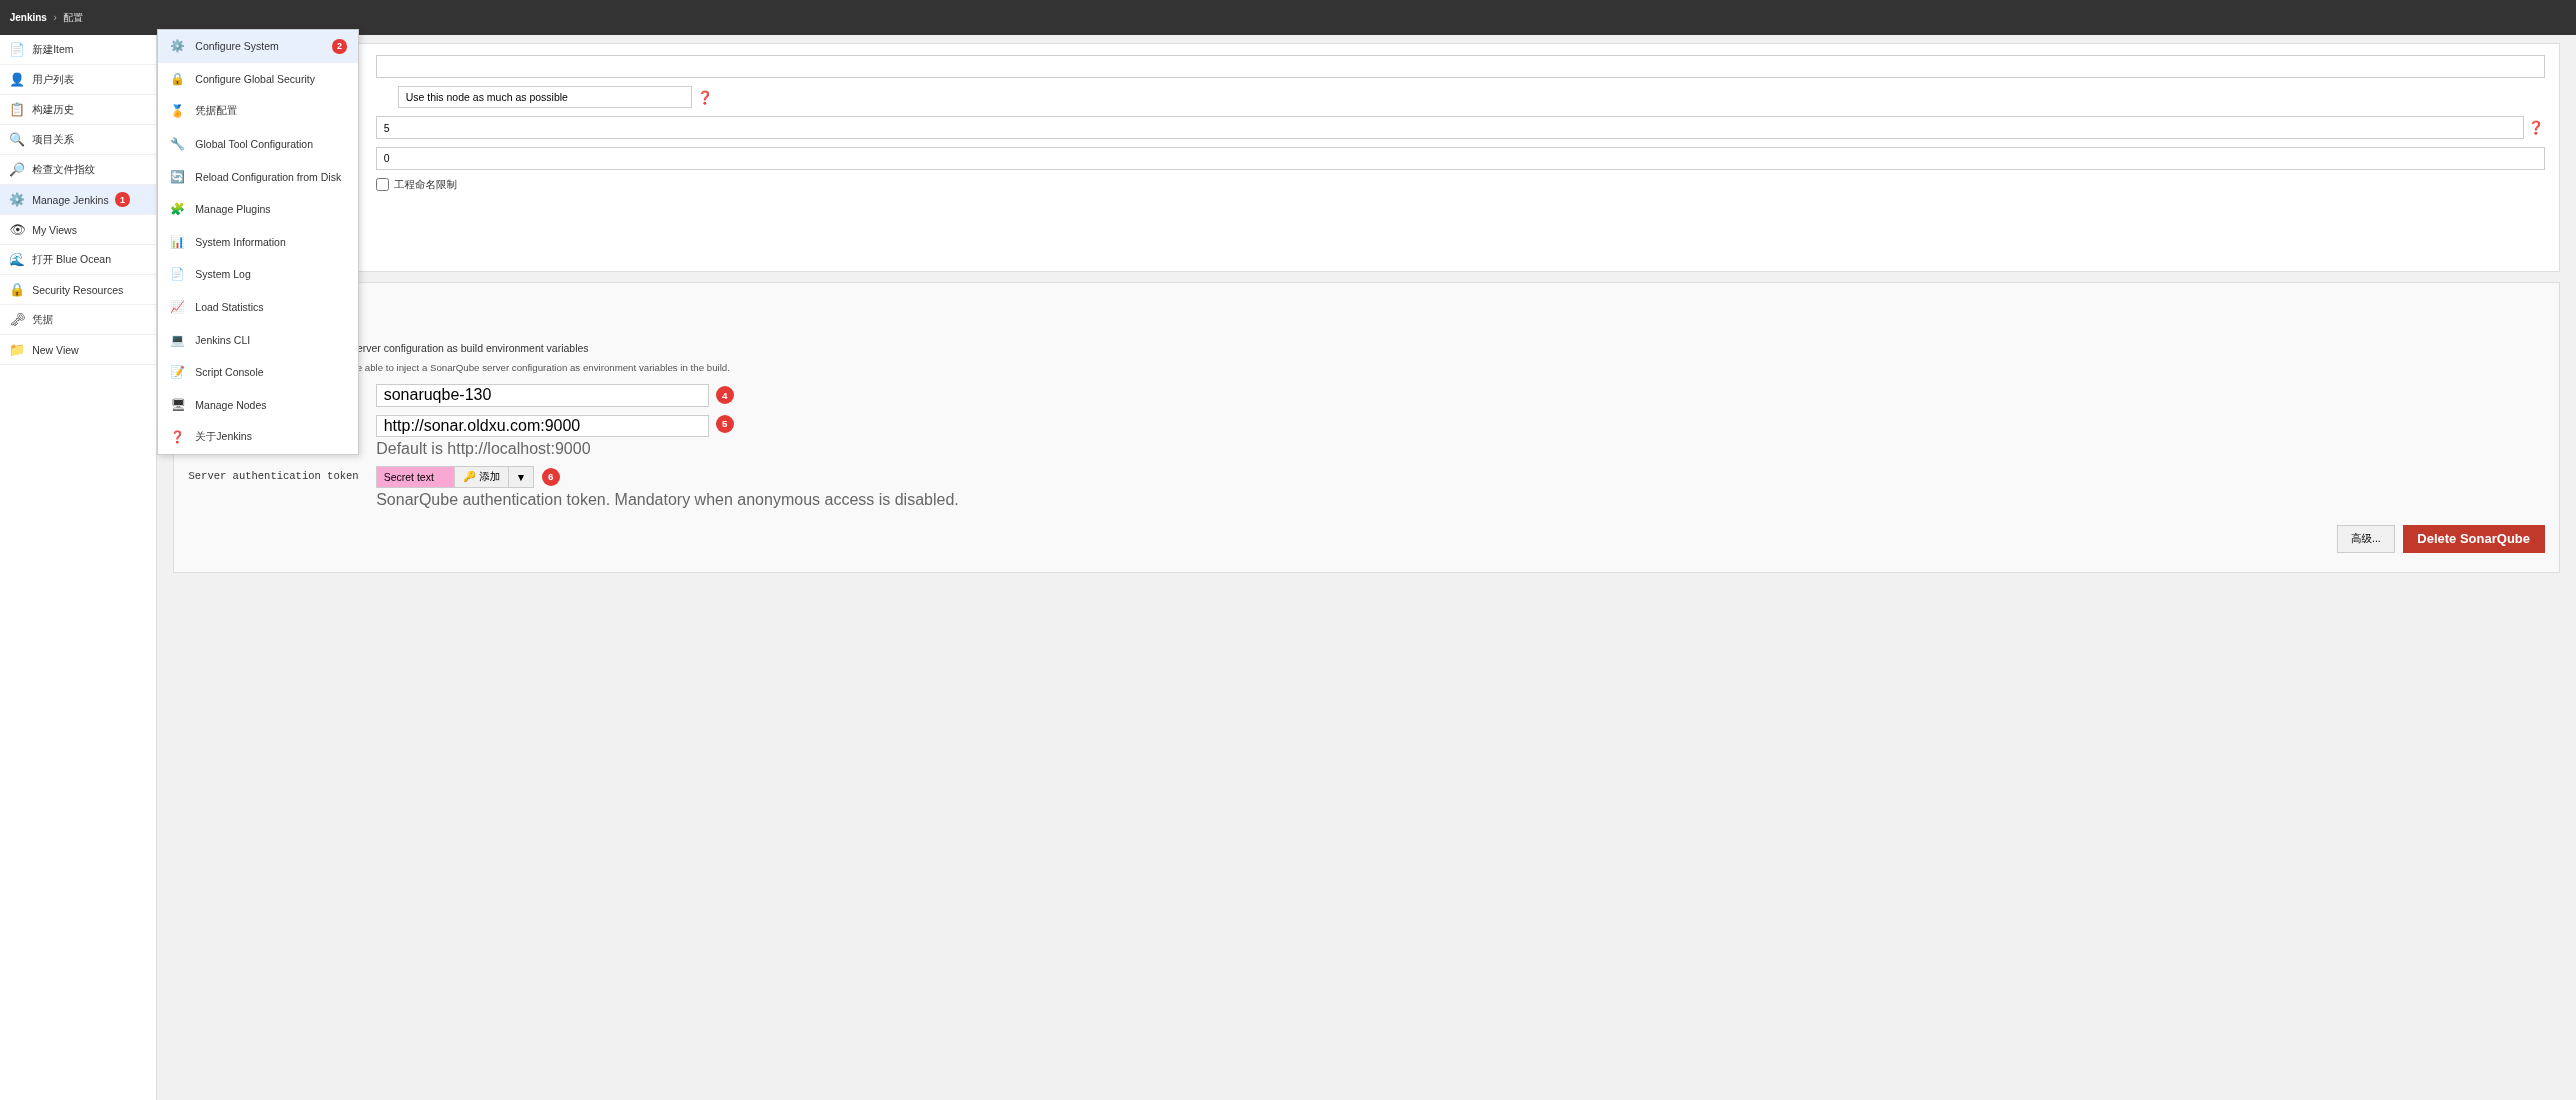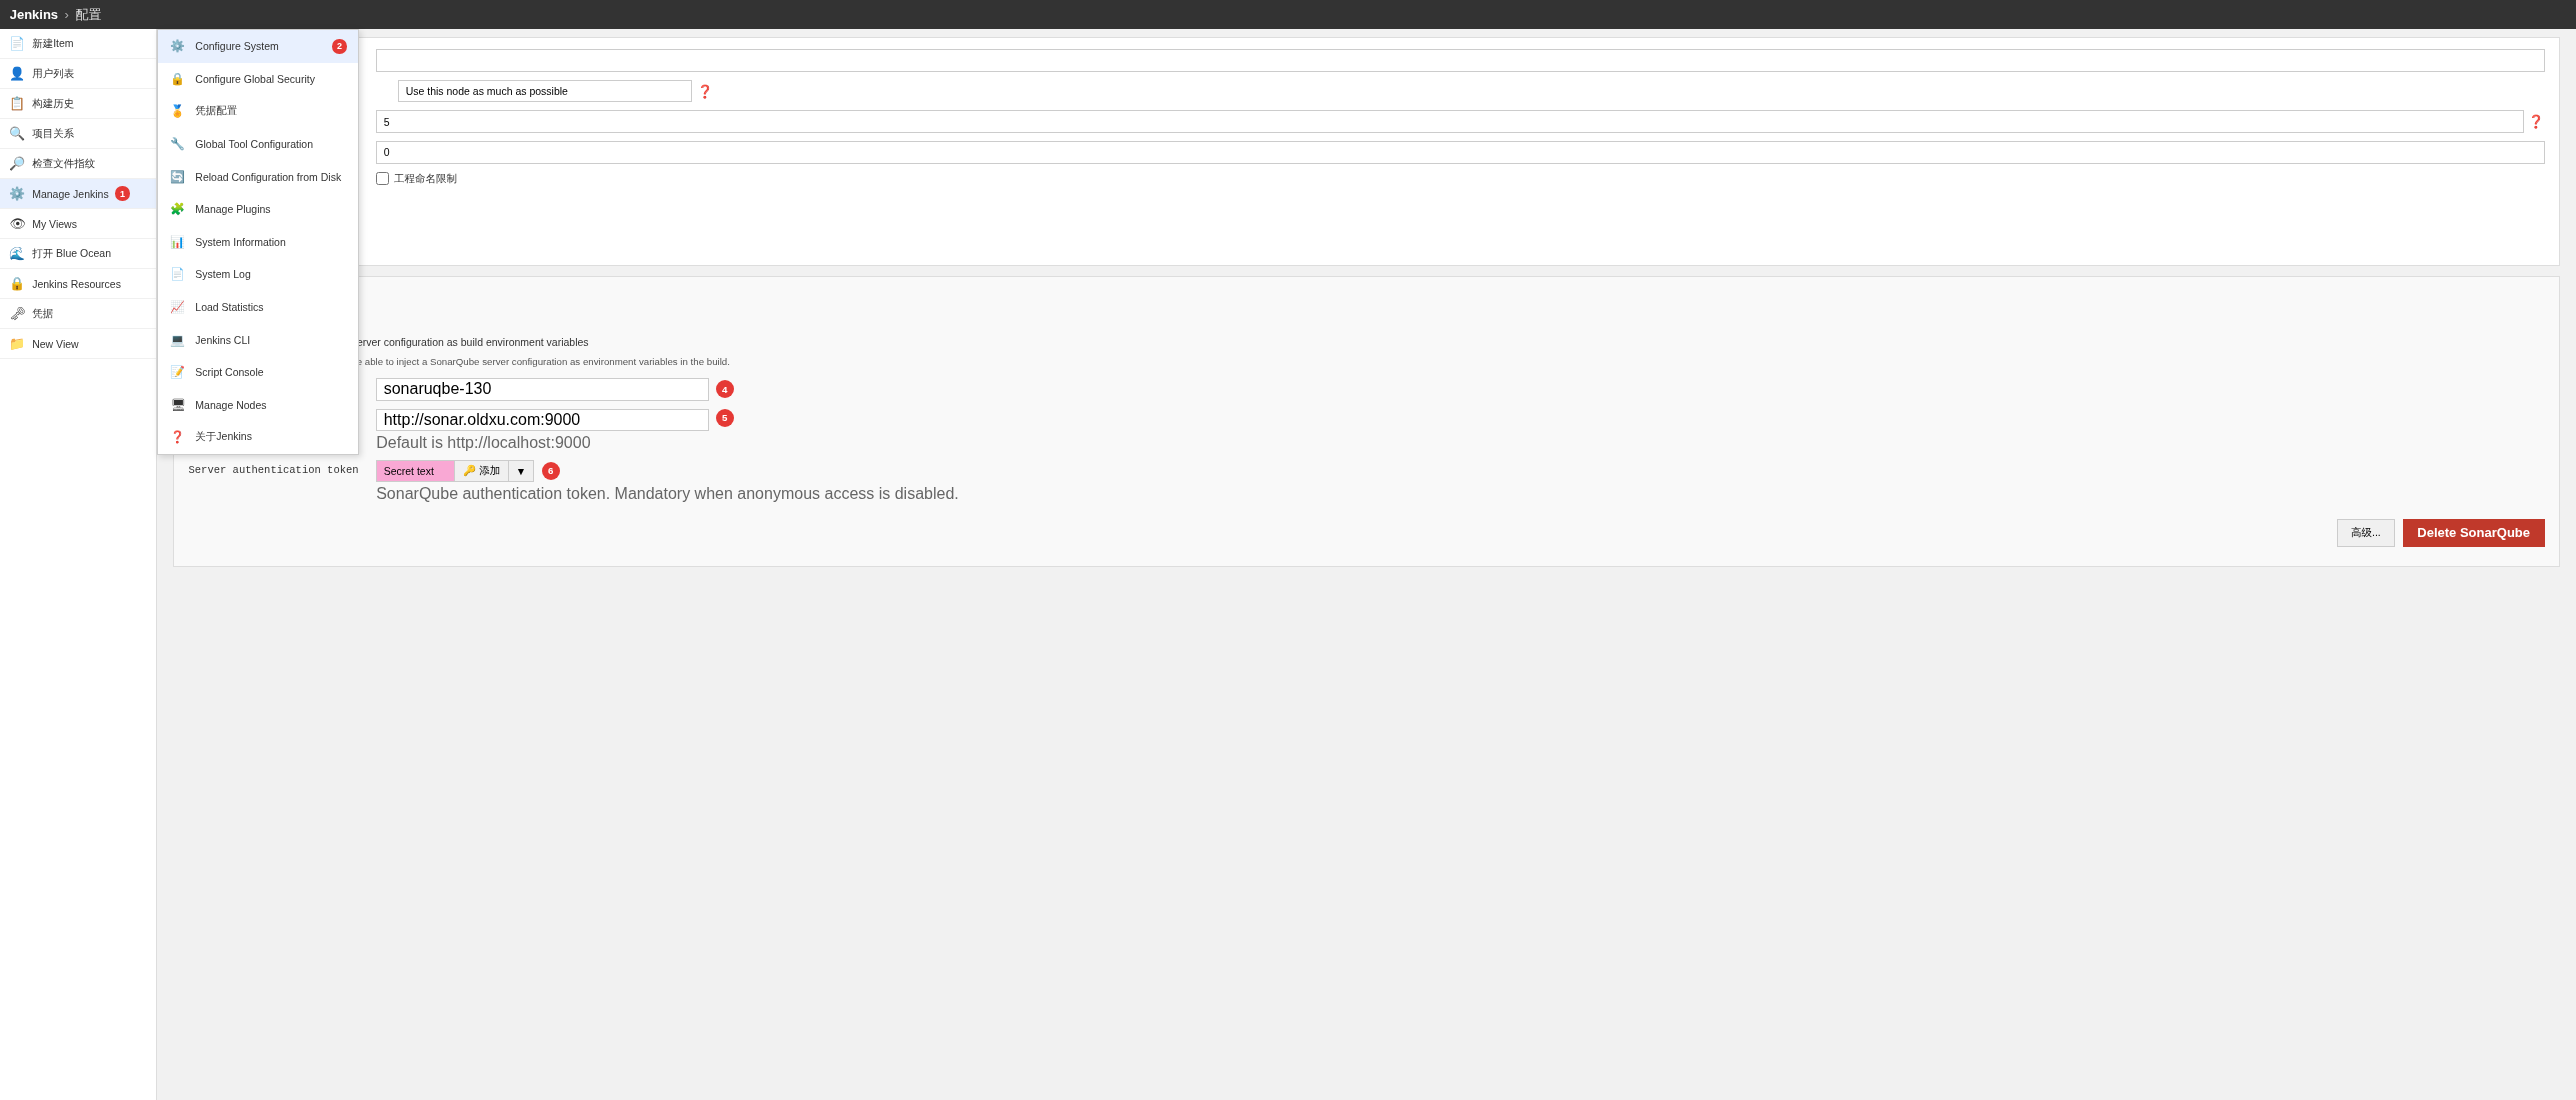--- a/index.html
+++ b/index.html
@@ -2,26 +2,26 @@
 <html style="font-size:13px"><head>
   <meta charset="utf-8">
   <style>
     * { box-sizing: border-box; margin: 0; padding: 0; }
     body { font-family: Arial, sans-serif; font-size: 10.5px; background: #f1f1f1; color: #333; overflow: hidden; }
 
     
     .topbar {
       background: #333;
       color: #fff;
-      height: 29px;
+      height: 35px;
       display: flex;
       align-items: center;
       padding: 0 9.7px;
       gap: 6.5px;
-      font-size: 13px;
+      font-size: 10px;
     }
     .topbar-brand { font-weight: bold; color: #fff; }
     .topbar-sep { color: #aaa; }
     .topbar-page { color: #ddd; }
 
     
     .layout { display: flex; height: calc(100vh - 29px); }
 
     
     .sidebar {
@@ -346,21 +346,21 @@
     <div class="sidebar-item">
       <span class="sidebar-icon">👁</span>
       <span>My Views</span>
     </div>
     <div class="sidebar-item">
       <span class="sidebar-icon">🌊</span>
       <span>打开 Blue Ocean</span>
     </div>
     <div class="sidebar-item">
       <span class="sidebar-icon">🔒</span>
-      <span>Jenkins Resources</span>
+      <span>Security Resources</span>
     </div>
     <div class="sidebar-item">
       <span class="sidebar-icon">🗝</span>
       <span>凭据</span>
     </div>
     <div class="sidebar-item">
       <span class="sidebar-icon">📁</span>
       <span>New View</span>
     </div>
   </div>

